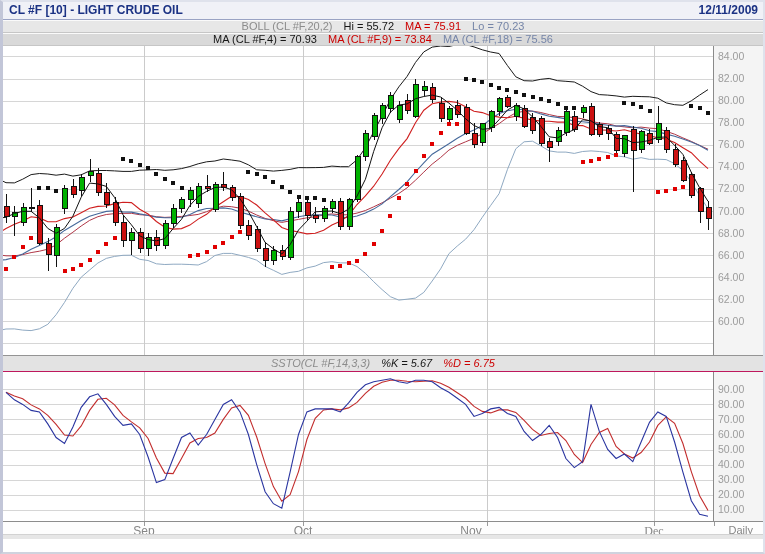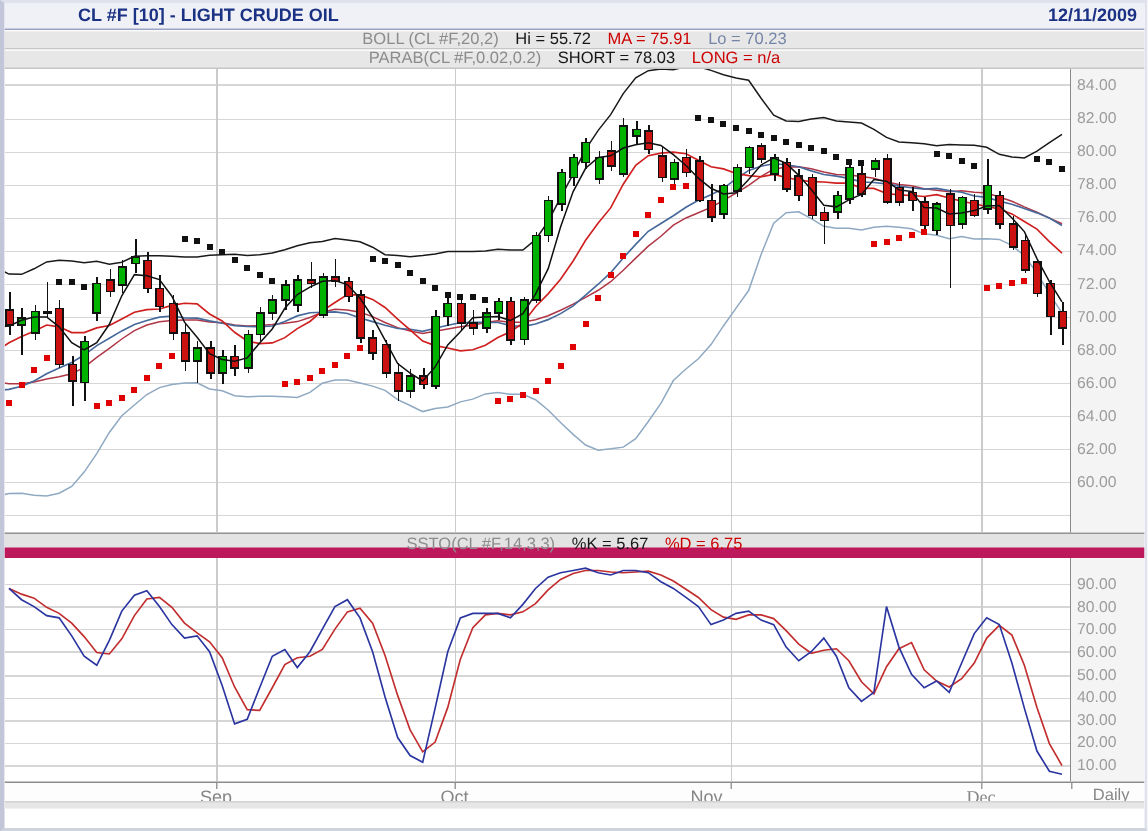--- a/index.html
+++ b/index.html
@@ -2,27 +2,27 @@
 <html><head>
 <meta charset="utf-8">
 <style>
   html,body{margin:0;padding:0;background:#ffffff;font-family:"Liberation Sans",sans-serif;}
   .win{position:relative;width:765px;height:554px;box-sizing:border-box;
        border-top:2px solid #dfe2ec;border-right:2px solid #dfe2ec;border-bottom:2px solid #cfd3de;
        border-left:3px solid #c2c6d8;background:#ffffff;overflow:hidden;}
   .left-accent{position:absolute;left:-3px;top:0;width:3px;height:57px;background:#3f55a8;}
   .titlebar{height:18px;background:#f0f1f7;border-bottom:1px solid #9aa3c4;box-sizing:border-box;
             position:relative;line-height:17px;font-size:12px;font-weight:bold;color:#1b3284;}
-  .titlebar .title{position:absolute;left:6px;top:0;margin-left:43px;}
+  .titlebar .title{position:absolute;left:6px;top:0;}
   .titlebar .date{position:absolute;right:5px;top:0;}
   .lbar{height:13px;box-sizing:border-box;border-top:1px solid #fafafa;border-bottom:1px solid #c6c6c6;
         text-align:center;font-size:11px;line-height:11px;white-space:nowrap;}
   .b1,.b3{background:#e7e7e7;}
   .b2{background:#d9d9d9;}
-  .ssto{height:17px;background:#e3e3e3;border-top:1px solid #949494;border-bottom:7px solid #be185d;line-height:14px;}
+  .ssto{height:17px;background:#e3e3e3;border-top:1px solid #949494;border-bottom:1px solid #be185d;line-height:14px;font-style:italic;}
   .lbar span{margin:12px 4px;}
   .c-gray{color:#8c8c8c;}
   .c-black{color:#161616;}
   .c-red{color:#cc0000;text-align:right;}
   .c-blue{color:#7585a8;}
   svg{display:block;background:#ffffff;}
   .bottombar{position:relative;height:18px;border-top:1px solid #8c8c8c;box-sizing:border-box;background:#fdfdfd;}
   .bottombar::after{content:"";position:absolute;left:0;right:0;bottom:0;height:4px;background:#e6e6e6;border-top:1px solid #d2d2d2;}
   .bottombar .mlabel{position:absolute;top:2px;transform:translateX(-50%);font-size:12px;color:#868686;}
   .bottombar .daily{position:absolute;top:2px;right:10px;font-size:11px;color:#868686;}
@@ -39,26 +39,26 @@
     <span class="date">12/11/2009</span>
   </div>
 
   <div class="lbar b1">
     <span class="c-gray">BOLL (CL #F,20,2)</span>
     <span class="c-black">Hi = 55.72</span>
     <span class="c-red">MA = 75.91</span>
     <span class="c-blue">Lo = 70.23</span>
   </div>
 
-
-  <div class="lbar b3">
-    <span class="c-gray">PARAB(CL #F,0.02,0.2)</span>
-    <span class="c-black">SHORT = 78.03</span>
-    <span class="c-red">LONG = n/a</span>
+  <div class="lbar b2">
+    <span class="c-black">MA (CL #F,4) = 70.93</span>
+    <span class="c-red">MA (CL #F,9) = 73.84</span>
+    <span class="c-blue">MA (CL #F,18) = 75.56</span>
   </div>
+
 
   <svg id="main-svg" width="760" height="309">
       <defs>
         <clipPath id="main-svgclip">
           <rect x="0" y="0" width="711" height="309"></rect>
         </clipPath>
       </defs>
       <rect x="711" y="0" width="49" height="309" fill="#f4f4f4"></rect>
       <g>
         <line x1="0" y1="10.5" x2="710" y2="10.5" stroke="#d6d6d6" shape-rendering="crispEdges"></line>

